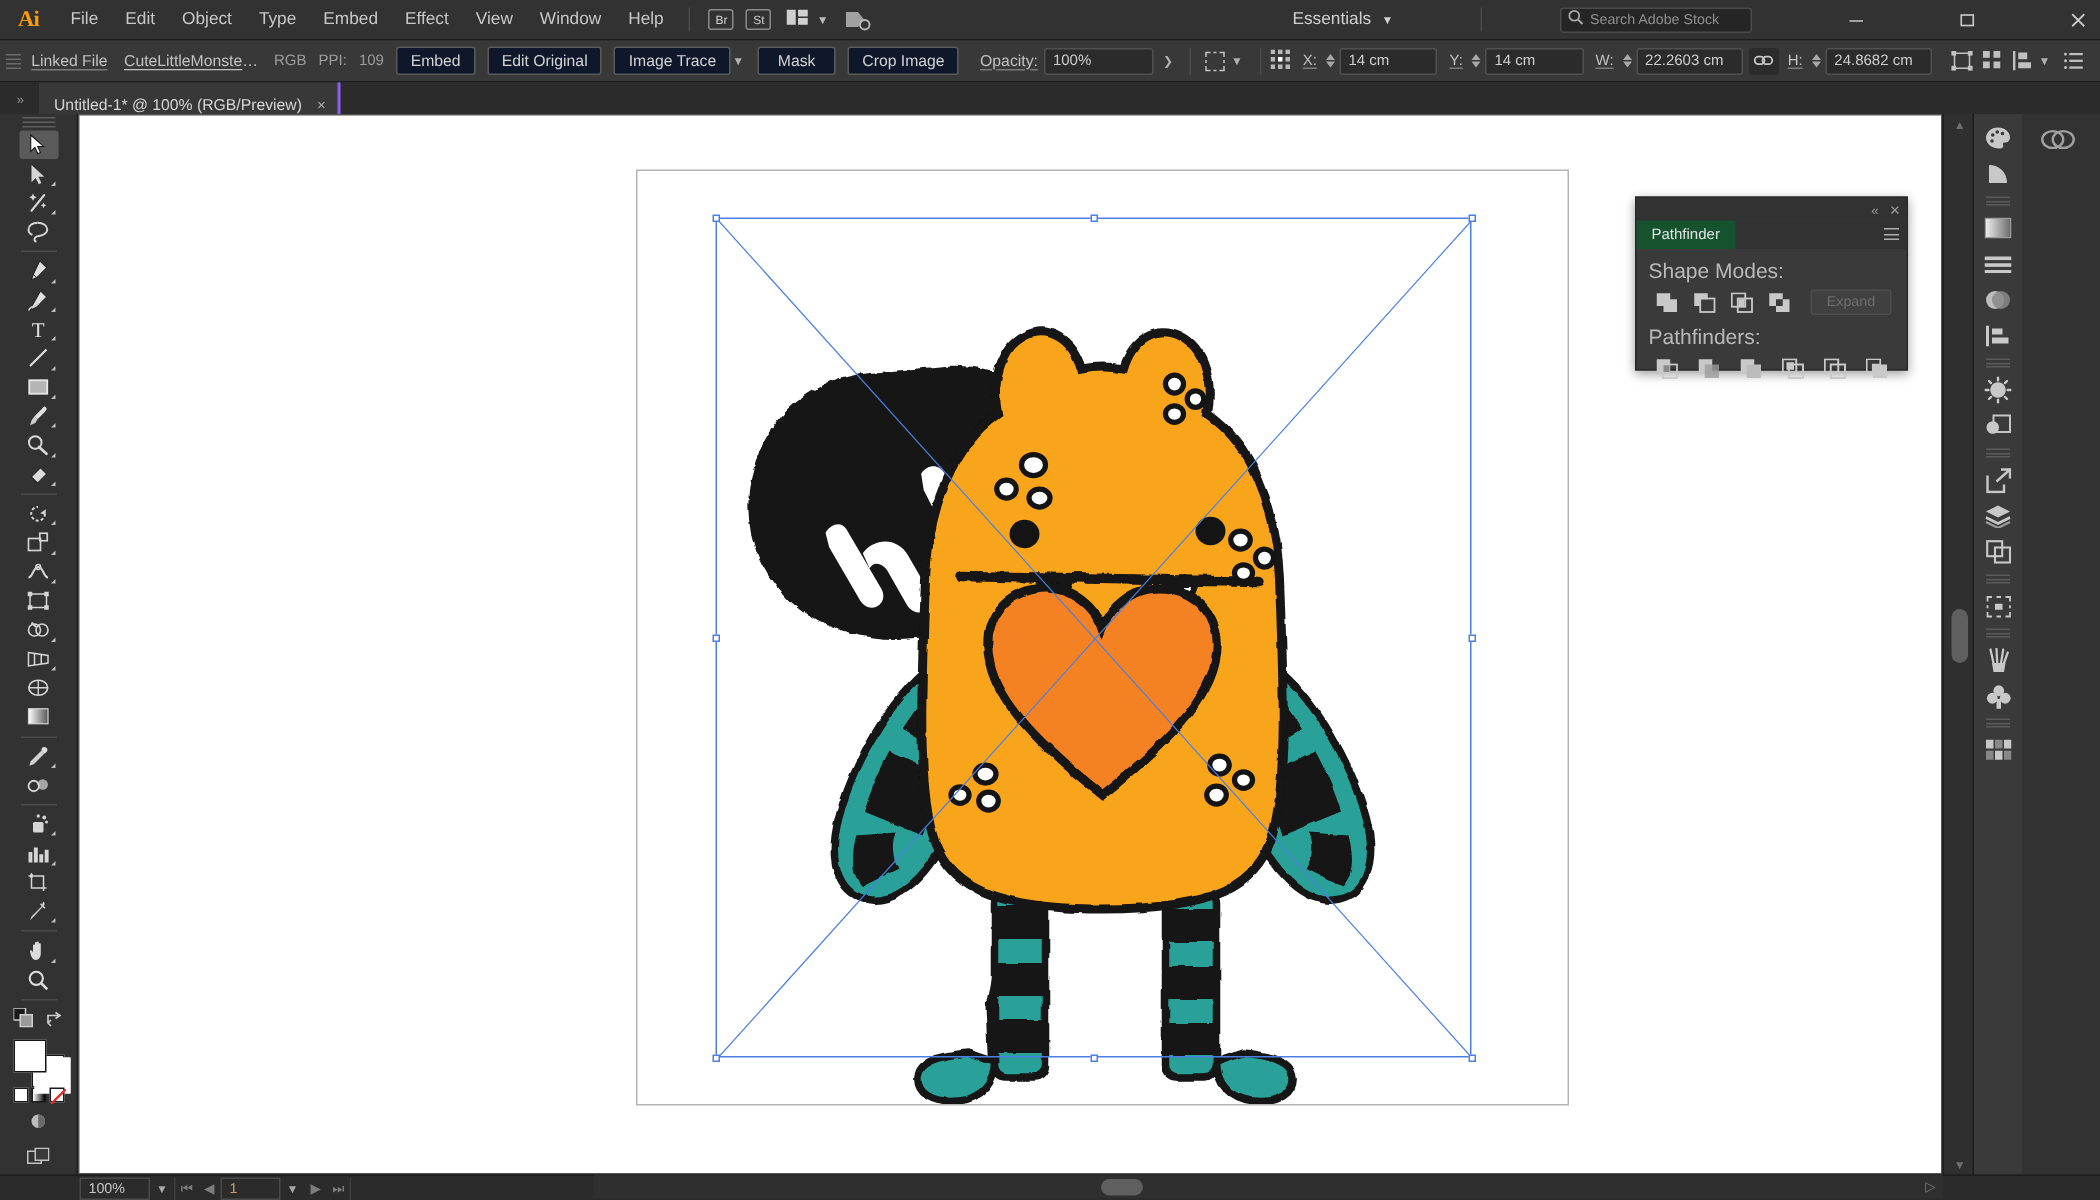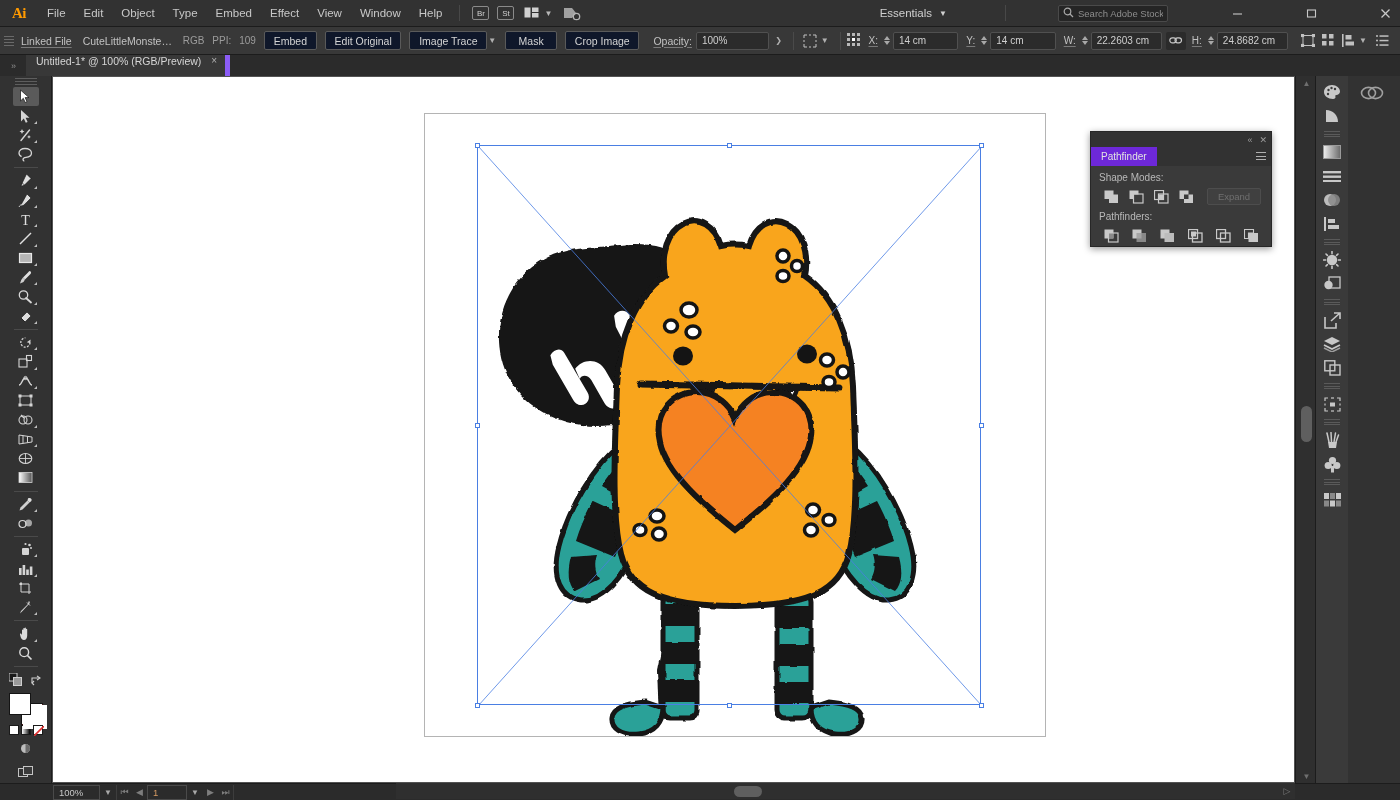--- a/index.html
+++ b/index.html
@@ -31,21 +31,21 @@
   .tool-chip {
     width: 17px; height: 14px; border: 1px solid #8a8a8a; border-radius: 2px;
     color: #d0d0d0; font-size: 8px; display: flex; align-items: center; justify-content: center;
     margin: 0 4px; font-family: "Liberation Sans", sans-serif;
   }
   .menubar-right { margin-left: auto; display: flex; align-items: center; height: 27px; gap: 44px; }
   .essentials {
     color: #d0d0d0; font-size: 11.5px; padding: 0 6px 0 10px; display: flex; align-items: center; gap: 7px;
   }
   .search-box {
-    width: 110px; height: 17px; background: #252525; border: 1px solid #4a4a4a; border-radius: 2px;
+    width: 128px; height: 17px; background: #252525; border: 1px solid #4a4a4a; border-radius: 2px;
     display: flex; align-items: center; padding: 0 4px; gap: 4px; margin-right: 10px;
   }
   .search-box input {
     background: transparent; border: none; outline: none; color: #9a9a9a; font-size: 9.5px;
     font-family: "Liberation Sans", sans-serif; width: 100%;
   }
   .search-box input::placeholder { color: #8e8e8e; }
   .win-btn {
     width: 30px; height: 27px; display: flex; align-items: center; justify-content: center;
     color: #c8c8c8; font-size: 11px;
@@ -92,23 +92,23 @@
   }
 
   
   .tabbar {
     position: absolute; top: 55px; left: 0; width: 1400px; height: 21px;
     background: #2b2b2b; display: flex; align-items: flex-end;
   }
   .collapse-arrows { width: 26px; height:21px; display:flex;align-items:center;justify-content:center;
     color:#8f8f8f; font-size:9px; letter-spacing:-1px;}
   .doc-tab {
-    height: 21px; background: #383838; display: flex; align-items: flex-start;
+    height: 21px; background: #383838; display: flex; align-items: flex-end;
     padding: 0 8px 0 10px; gap: 10px; color: #d6d6d6; font-size: 10.5px; white-space: nowrap;
-    border-right: 5px solid #8b5cf6;
+    border-right: 2px solid #8b5cf6;
   }
   .doc-tab .x { color: #b0b0b0; font-size: 10px; }
 
   
   .toolbar {
     position: absolute; top: 76px; left: 0; width: 52px; height: 707px;
     background: #323232; border-right: 1px solid #1c1c1c;
     display: flex; flex-direction: column; align-items: center; padding-top: 2px;
   }
   .tb-grip { width: 22px; height: 7px; display:flex;flex-direction:column;justify-content:center;gap:2px; margin-bottom:2px;}
@@ -178,27 +178,27 @@
 
   
   .pf-panel {
     position: absolute; left: 1090px; top: 131px; width: 182px; height: 116px;
     background: #3a3a3a; border: 1px solid #272727; box-shadow: 0 2px 7px rgba(0,0,0,.4);
   }
   .pf-titlebar { height: 15px; background: #323232; display:flex;align-items:center;justify-content:flex-end;
     padding-right:4px; gap:7px; }
   .pf-titlebar span { color:#9b9b9b; font-size:9px; }
   .pf-tabrow { height: 19px; display:flex; align-items:center; background:#323232; position:relative;}
-  .pf-tab { height:19px; background:#6d28d9; padding: 0 10px; display:flex;align-items:center;
+  .pf-tab { height:19px; background:#14532d; padding: 0 10px; display:flex;align-items:center;
     color:#e2e2e2; font-size:10px; }
   .pf-menu { position:absolute; right:5px; top:5px; width:10px;height:8px;
     display:flex;flex-direction:column;justify-content:space-between;}
   .pf-menu i { height:1px; background:#b0b0b0; display:block;}
   .pf-body { padding: 6px 8px 0 8px; }
-  .pf-label { color: #b9b9b9; font-size: 10px; margin-bottom: 4px; }
+  .pf-label { color: #b9b9b9; font-size: 14px; margin-bottom: 4px; }
   .pf-row { display:flex; align-items:center; gap: 1px; margin-bottom: 5px; }
   .pf-btn { width: 24px; height: 19px; display:flex;align-items:center;justify-content:center; }
   .pf-expand {
     margin-left: 8px; width: 54px; height: 17px; background: #404040; border: 1px solid #4d4d4d;
     border-radius: 2px; color: #6f6f6f; font-size: 9.5px; display:flex;align-items:center;justify-content:center;
   }
 
   
   .statusbar {
     position: absolute; top: 783px; left: 0; width: 1400px; height: 17px;

